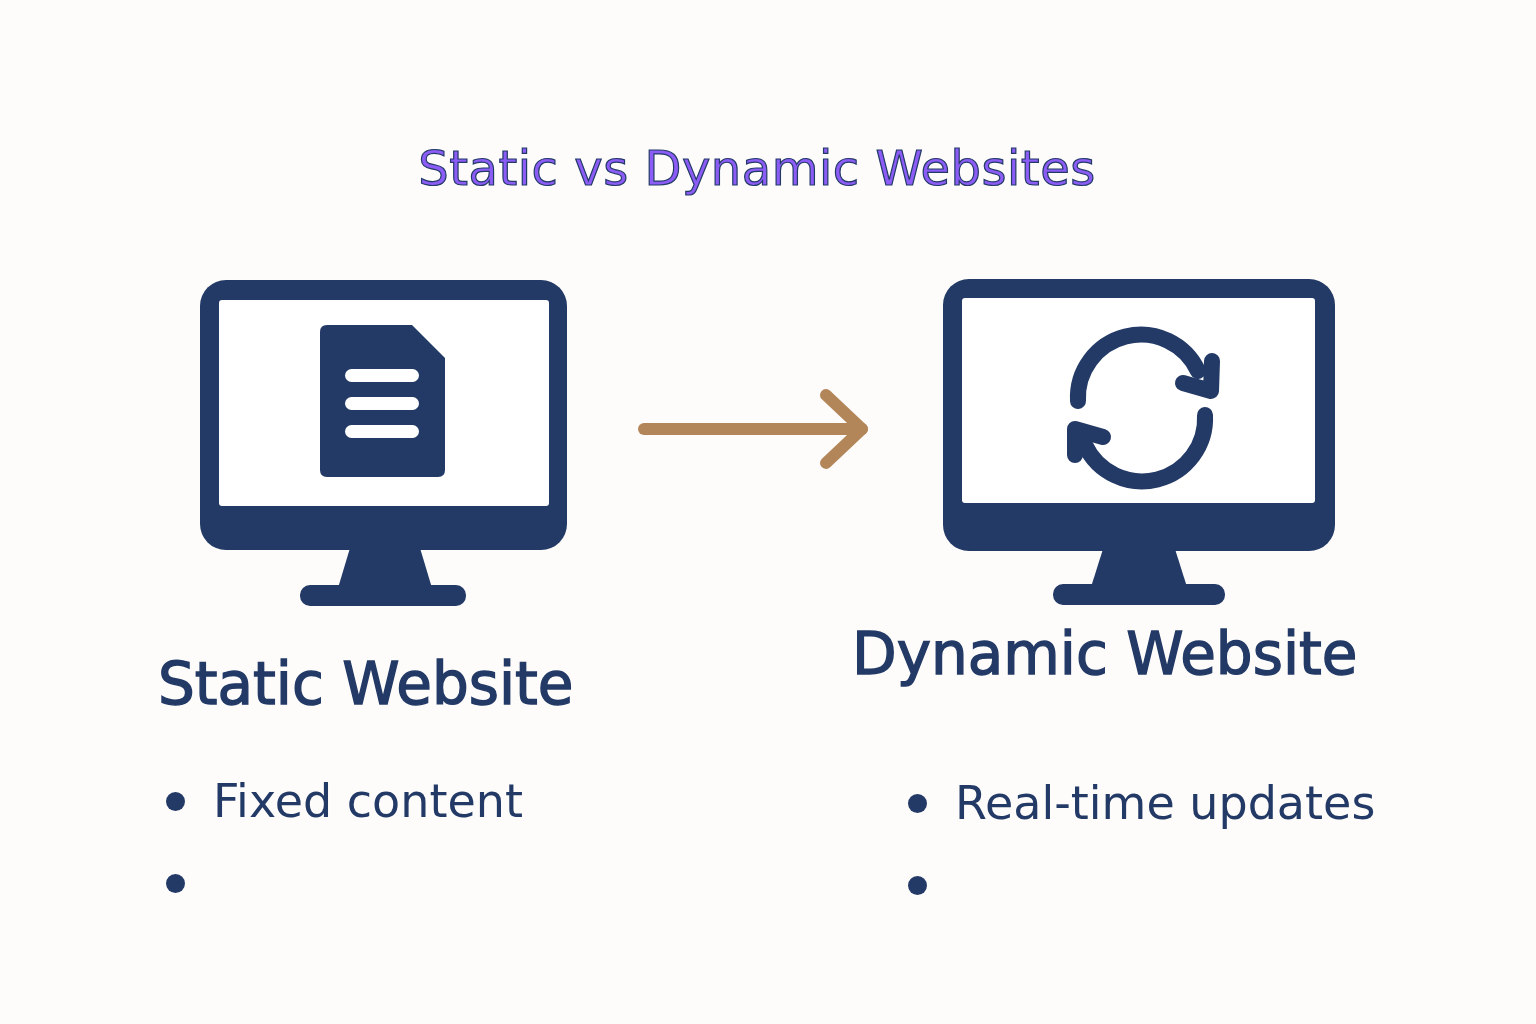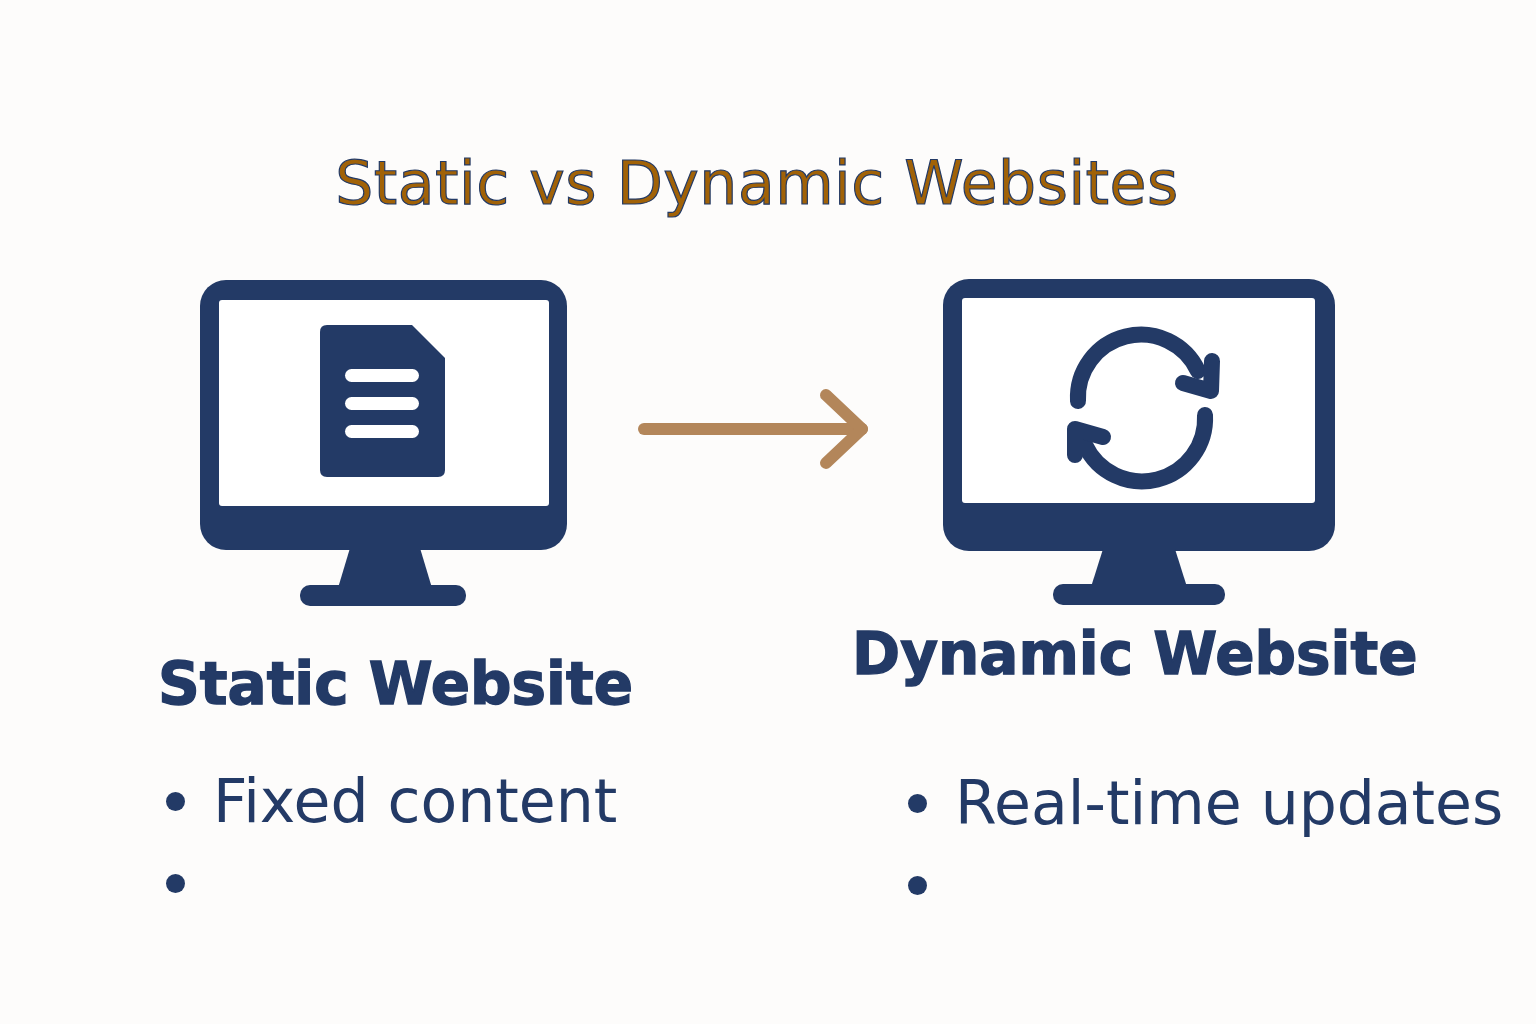--- a/index.html
+++ b/index.html
@@ -14,60 +14,60 @@
       position: relative;
       font-family: "DejaVu Sans", sans-serif;
       color: #233a66;
     }
     .title {
       position: absolute;
       top: 108px;
       left: 0;
       width: 1514px;
       text-align: center;
-      font-size: 60px;
+      font-size: 48px;
       font-weight: normal;
       letter-spacing: 0.5px;
-      color: #a16207;
+      color: #8b5cf6;
       -webkit-text-stroke: 1.2px #233a66;
     }
     .monitor {
       position: absolute;
     }
     .monitor svg { display: block; }
     #monitor-static { left: 200px; top: 280px; }
     #monitor-dynamic { left: 943px; top: 279px; }
     .arrow {
       position: absolute;
       left: 634px;
       top: 385px;
     }
     .heading {
       position: absolute;
       font-size: 58px;
-      font-weight: bold;
+      font-weight: normal;
       color: #233a66;
       -webkit-text-stroke: 1.4px #233a66;
       white-space: nowrap;
     }
     #heading-static { left: 158px; top: 650px; }
     #heading-dynamic { left: 852px; top: 620px; }
     .bullets {
       position: absolute;
       list-style: none;
       margin: 0;
       padding: 0;
     }
     #bullets-static { left: 166px; top: 760px; }
     #bullets-dynamic { left: 908px; top: 762px; }
     .bullet-item {
       display: flex;
       align-items: center;
       height: 82px;
-      font-size: 60px;
+      font-size: 46px;
       color: #233a66;
       white-space: nowrap;
     }
     .bullet-dot {
       display: inline-block;
       width: 19px;
       height: 19px;
       border-radius: 50%;
       background: #233a66;
       margin-right: 28px;

